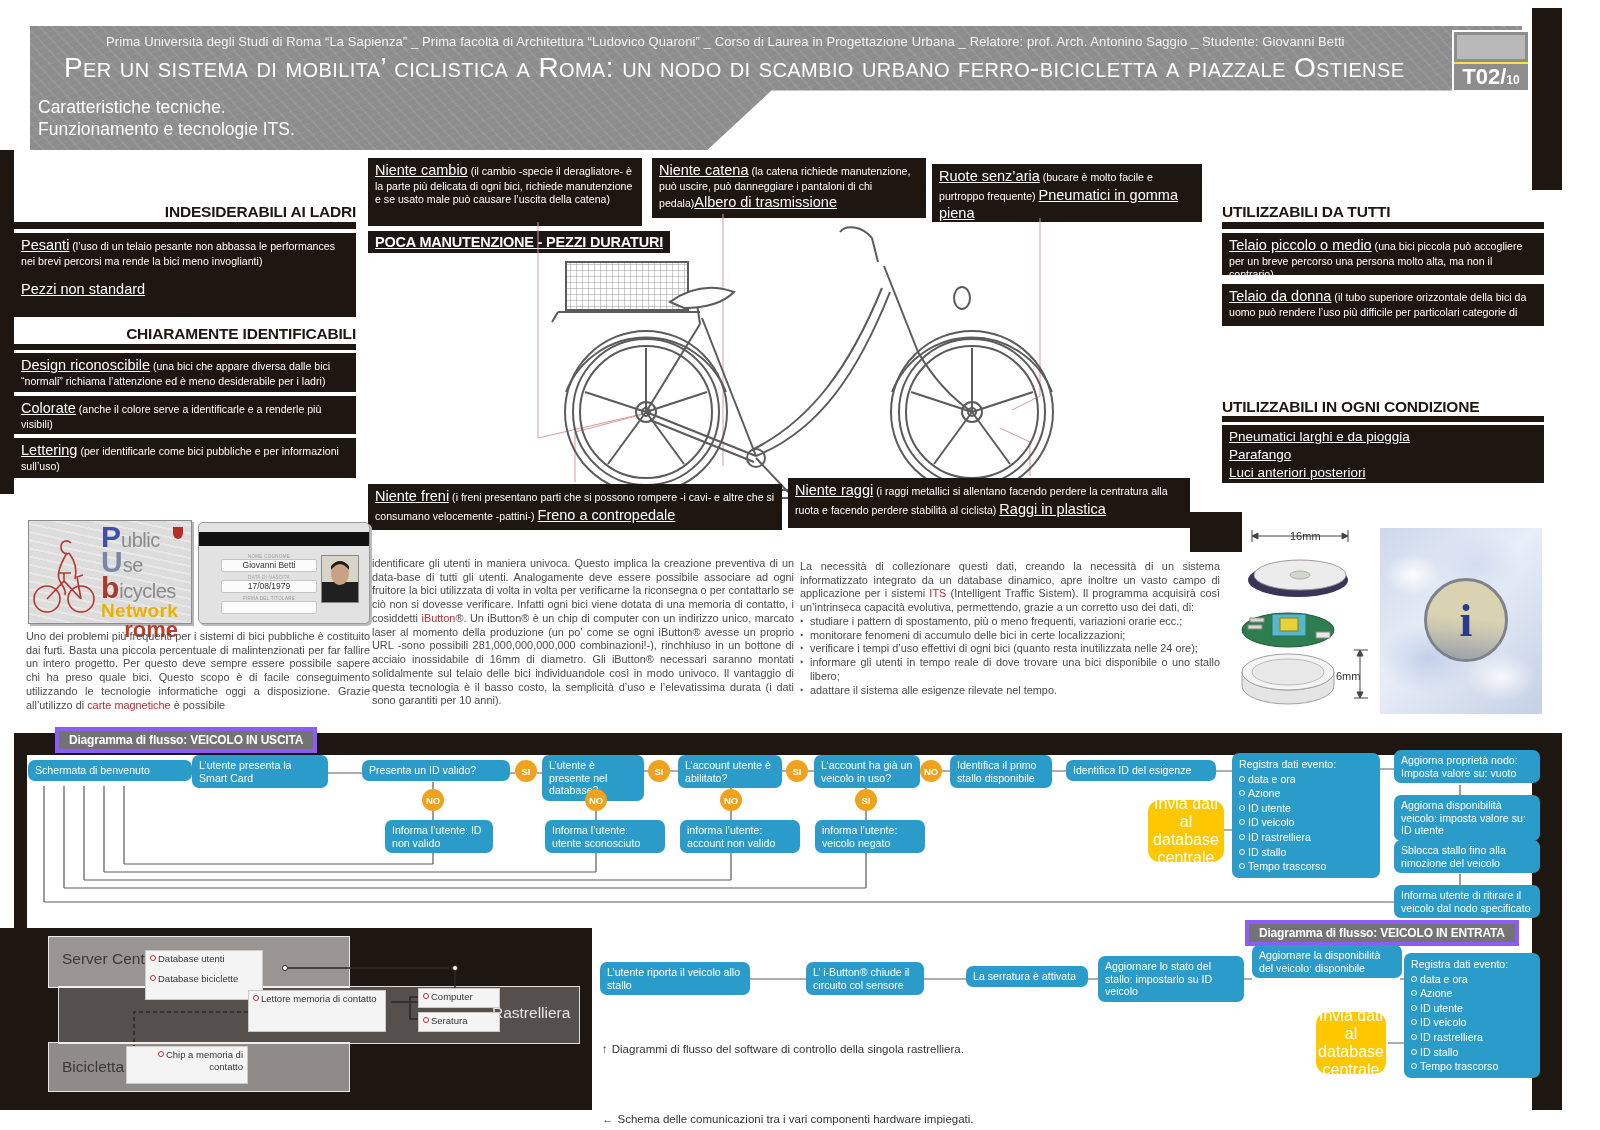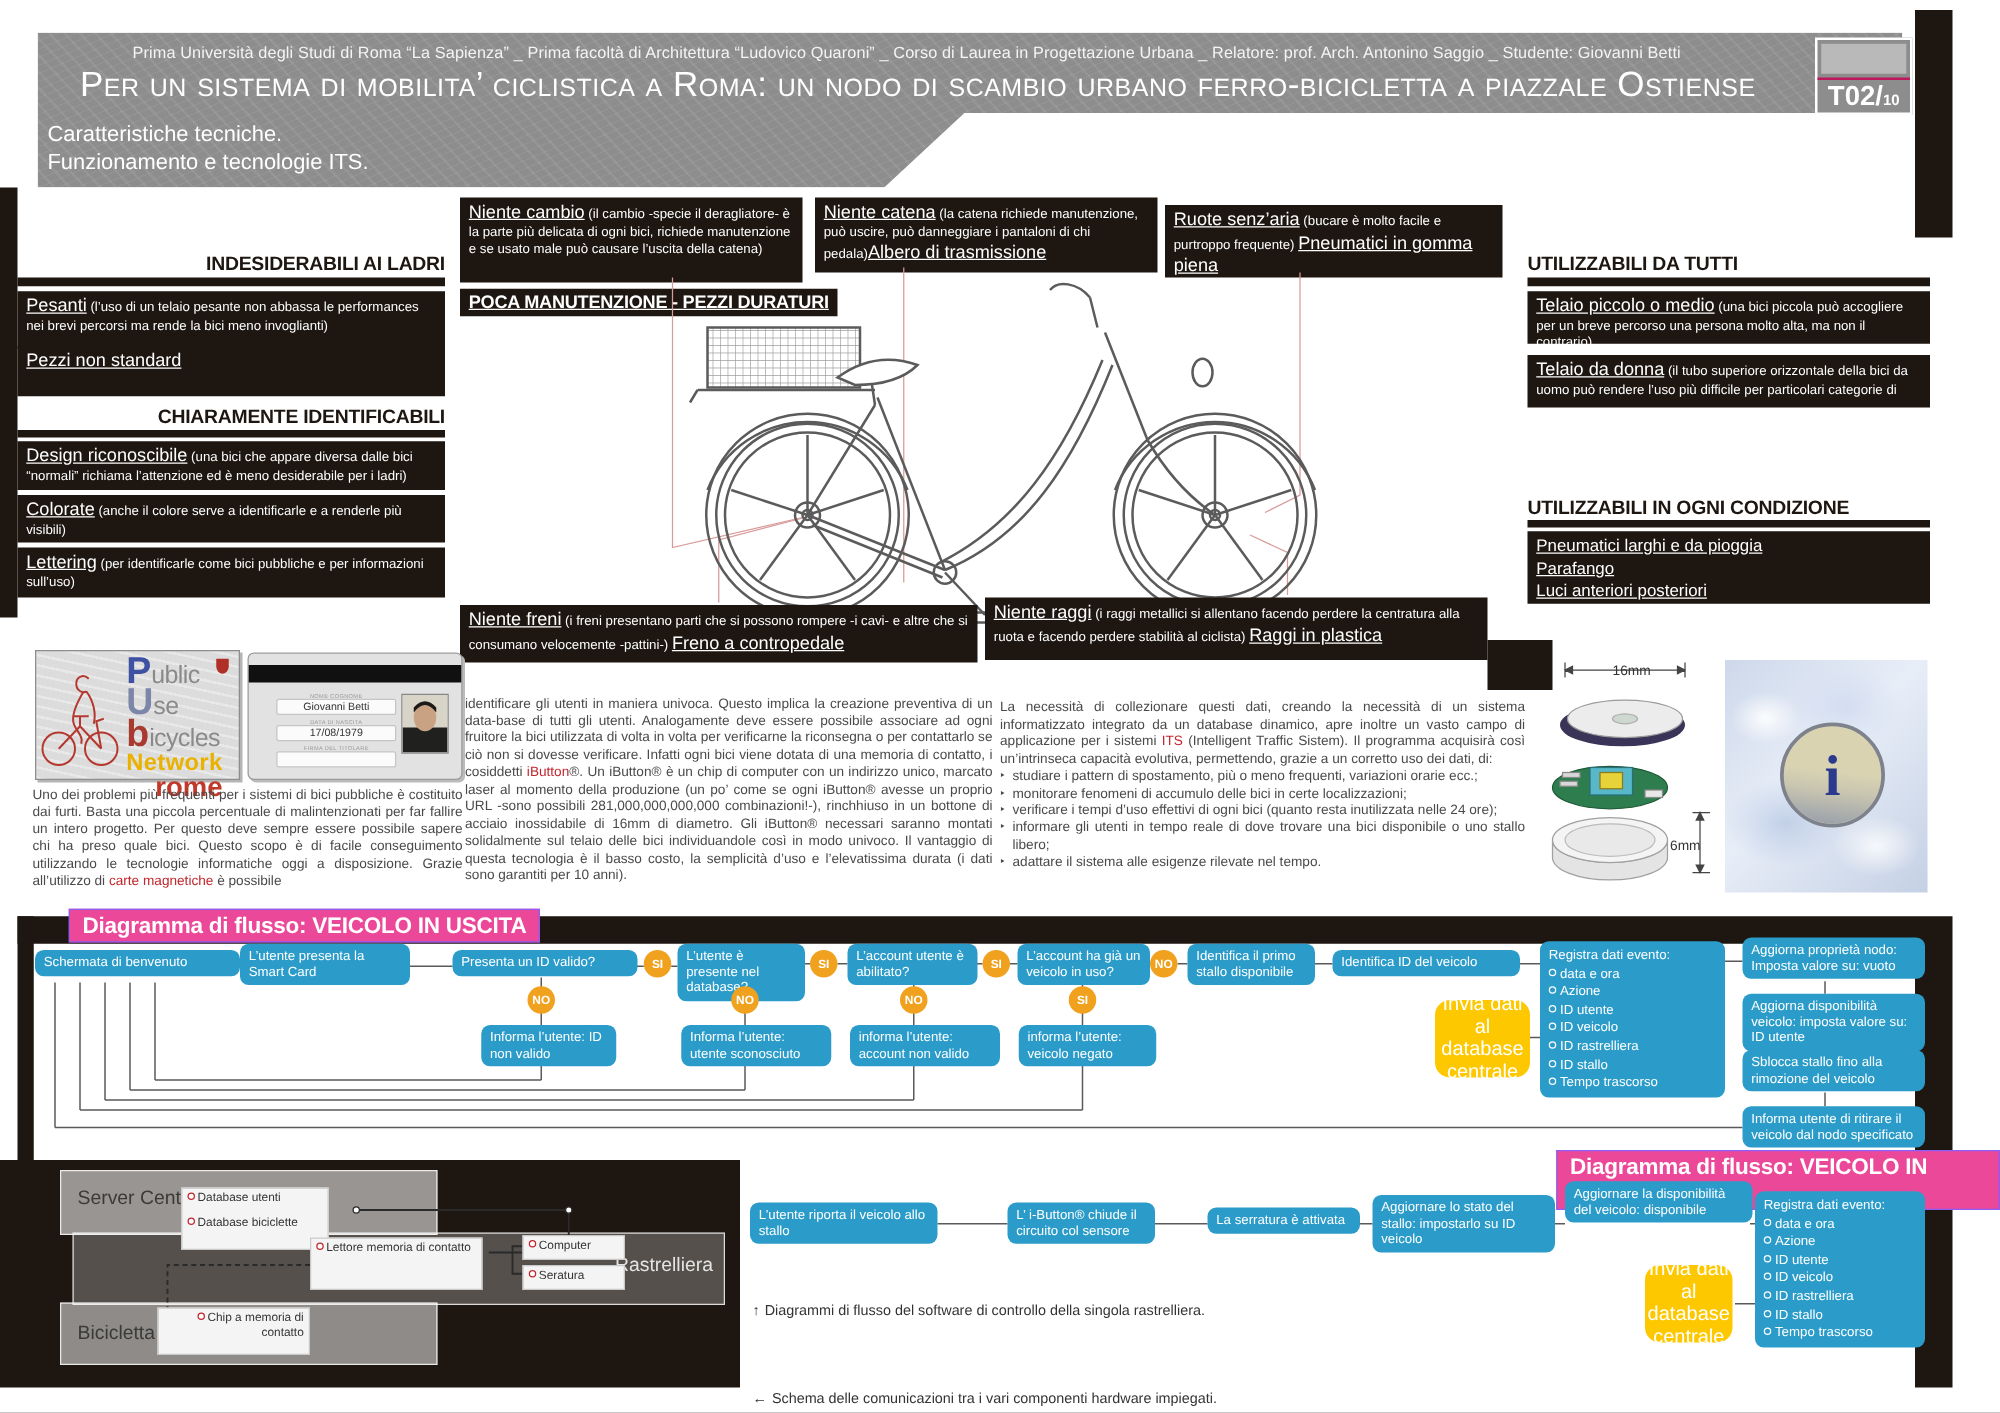--- a/index.html
+++ b/index.html
@@ -11,21 +11,21 @@
   .hdr{position:absolute;left:30px;top:26px;width:1492px;height:124px;background:#8d8d8d;
        background-image:repeating-linear-gradient(47deg,rgba(255,255,255,.07) 0 2px,transparent 2px 9px),
                         repeating-linear-gradient(-23deg,rgba(255,255,255,.05) 0 1px,transparent 1px 6px);
        clip-path:polygon(0 0,100% 0,100% 52%,49.7% 52%,45.4% 100%,0 100%);}
   .hdr-aff{position:absolute;left:76px;top:8px;width:1290px;color:#f4f4f4;font-size:13px;letter-spacing:.1px;}
   .hdr-title{position:absolute;left:34px;top:26px;width:1390px;color:#ffffff;font-size:28px;
              font-variant:small-caps;letter-spacing:.4px;white-space:nowrap;}
   .hdr-sub{position:absolute;left:8px;top:70px;color:#ffffff;font-size:17.5px;line-height:1.28;}
   .sheet{position:absolute;left:1452px;top:30px;width:74px;height:58px;border:2px solid #fff;background:#8d8d8d;}
   .sheet-top{position:absolute;left:3px;top:3px;right:3px;height:24px;background:#b9b9b9;}
-  .sheet-code{position:absolute;left:0;bottom:0;width:100%;text-align:center;color:#fff;font-size:22px;font-weight:bold;border-top:2px solid #be185d;}
+  .sheet-code{position:absolute;left:0;bottom:0;width:100%;text-align:center;color:#fff;font-size:22px;font-weight:bold;border-top:2px solid #fde047;}
   .sheet-code .sm{font-size:12px;font-weight:bold;}
   
   .sech{position:absolute;font-size:15.5px;font-weight:bold;color:#1d1611;letter-spacing:-.2px;}
   .rule{position:absolute;background:#1d1611;}
   
   .bb{position:absolute;background:#1d1611;color:#fff;padding:3px 7px;font-size:10.6px;line-height:1.28;}
   .bt,.bu{font-size:14.5px;text-decoration:underline;}
   .bd{font-size:10.6px;}
   .poca{position:absolute;background:#1d1611;color:#fff;font-size:14.5px;font-weight:bold;
         text-decoration:underline;padding:3px 7px;letter-spacing:-.2px;}
@@ -47,21 +47,21 @@
   .crest{position:absolute;right:8px;top:6px;width:10px;height:12px;background:#b03028;border-radius:0 0 50% 50%;}
   .id-card{position:absolute;left:198px;top:522px;width:170px;height:100px;background:#e2e2e2;
            border:1px solid #9a9a9a;border-radius:5px;box-shadow:2px 2px 0 #bbb;}
   .id-stripe{position:absolute;left:0;top:9px;width:100%;height:14px;background:#101010;}
   .id-lab{font-size:4.5px;color:#9a9a9a;text-align:center;margin-top:3px;letter-spacing:.3px;}
   .id-val{background:#fbfbfb;border:1px solid #c5c5c5;border-radius:2px;font-size:8.5px;color:#333;
           text-align:center;height:11px;line-height:11px;}
   .id-fields{position:absolute;left:22px;top:28px;width:96px;}
   .id-photo{position:absolute;right:10px;top:32px;width:36px;height:46px;border:1px solid #888;}
   
-  .ytitle{position:absolute;background:#ec4899;border:1px solid #8b5cf6;color:#fff;font-size:18px;
+  .ytitle{position:absolute;background:#737373;border:4px solid #8b5cf6;color:#fff;font-size:12px;
           font-weight:bold;padding:2px 10px;letter-spacing:-.2px;}
   .fb{position:absolute;background:#2b9cc9;color:#fff;font-size:10.6px;line-height:1.18;
       padding:4px 7px;border-radius:7px;z-index:2;}
   .fc{position:absolute;width:22px;height:22px;border-radius:50%;background:#f0a11e;color:#fff;
       font-weight:bold;font-size:9.5px;display:flex;align-items:center;justify-content:center;z-index:3;}
   .fy{position:absolute;background:#fdc800;color:#fff;border-radius:12px;font-size:16px;
       text-align:center;padding:6px 5px;z-index:2;display:flex;align-items:center;justify-content:center;}
   .rdot{display:inline-block;width:4px;height:4px;border:1.5px solid #fff;border-radius:50%;
         margin-right:3px;vertical-align:1px;}
   .regline{line-height:1.38;}
@@ -317,21 +317,21 @@
     <div class="fb" style="left:192px;top:30px;width:122px;">L’utente presenta la Smart Card</div>
     <div class="fb" style="left:362px;top:35px;width:134px;">Presenta un ID valido?</div>
     <div class="fc" style="left:515px;top:35px;">SI</div>
     <div class="fb" style="left:542px;top:30px;width:88px;">L’utente è presente nel database?</div>
     <div class="fc" style="left:648px;top:35px;">SI</div>
     <div class="fb" style="left:678px;top:30px;width:90px;">L’account utente è abilitato?</div>
     <div class="fc" style="left:786px;top:35px;">SI</div>
     <div class="fb" style="left:814px;top:30px;width:92px;">L’account ha già un veicolo in uso?</div>
     <div class="fc" style="left:920px;top:35px;">NO</div>
     <div class="fb" style="left:950px;top:30px;width:88px;">Identifica il primo stallo disponibile</div>
-    <div class="fb" style="left:1066px;top:35px;width:136px;">Identifica ID del veicolo</div>
+    <div class="fb" style="left:1066px;top:35px;width:136px;">Identifica ID del esigenze</div>
 
     <div class="fc" style="left:422px;top:64px;">NO</div>
     <div class="fc" style="left:585px;top:64px;">NO</div>
     <div class="fc" style="left:720px;top:64px;">NO</div>
     <div class="fc" style="left:855px;top:64px;">SI</div>
 
     <div class="fb" style="left:385px;top:95px;width:94px;">Informa l’utente: ID non valido</div>
     <div class="fb" style="left:545px;top:95px;width:106px;">Informa l’utente: utente sconosciuto</div>
     <div class="fb" style="left:680px;top:95px;width:106px;">informa l’utente: account non valido</div>
     <div class="fb" style="left:815px;top:95px;width:96px;">informa l’utente: veicolo negato</div>

